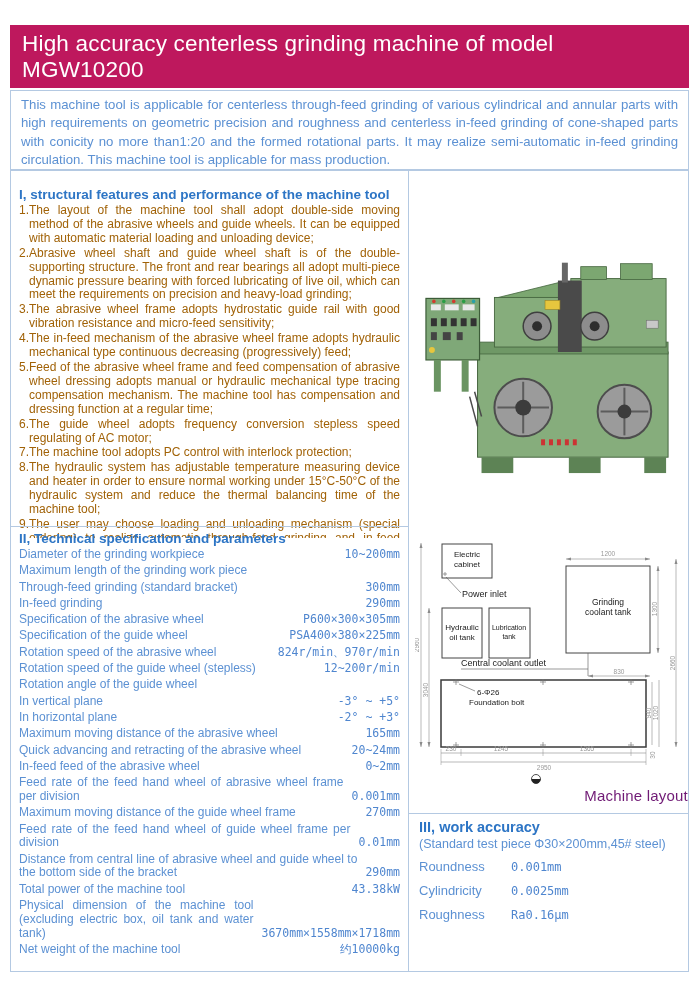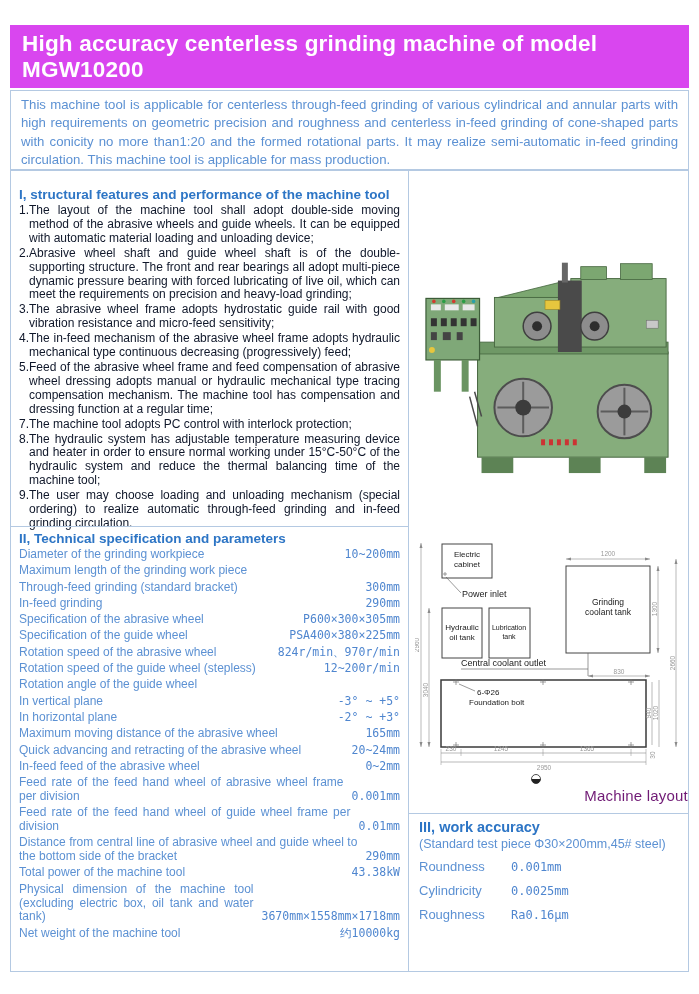--- a/index.html
+++ b/index.html
@@ -2,39 +2,39 @@
 <html><head>
 <meta charset="utf-8">
 <style>
   html,body{margin:0;padding:0;}
   body{
     width:699px;height:994px;position:relative;background:#ffffff;
     font-family:"Liberation Sans", sans-serif;overflow:hidden;
   }
   .banner{
     position:absolute;left:10px;top:25px;width:679px;height:63px;
-    background:#d946ef;color:#ffffff;display:flex;align-items:center;justify-content:center;
-    font-size:22.5px;font-weight:bold;letter-spacing:0.2px;box-sizing:border-box;padding:0 12px;
+    background:#be185d;color:#ffffff;display:flex;align-items:center;justify-content:center;
+    font-size:22.5px;font-weight:normal;letter-spacing:0.2px;box-sizing:border-box;padding:0 12px;
   }
   .intro-box{
     position:absolute;left:10px;top:90px;width:679px;height:80px;box-sizing:border-box;
     border:1px solid #b4c9e2;padding:5px 10px 4px 10px;
     color:#5c91d3;font-size:13.2px;line-height:1.4;text-align:justify;
   }
   .main{
     position:absolute;left:10px;top:170px;width:679px;height:802px;box-sizing:border-box;
     border:1px solid #b4c9e2;display:flex;overflow:hidden;
   }
   .left-col{width:398px;box-sizing:border-box;border-right:1px solid #b4c9e2;position:relative;}
   .right-col{flex:1;position:relative;}
   .sec1{position:absolute;left:0;top:0;width:100%;height:355px;box-sizing:border-box;
     padding:4px 8px 0 8px;overflow:hidden;margin-top:12px;}
   .sec-heading{color:#2d75c5;font-weight:bold;font-size:13.5px;margin:0 0 2px 0;}
   .sec1 .item{
-    color:#0f172a;font-size:12px;line-height:1.16;text-align:justify;
+    color:#a16207;font-size:12px;line-height:1.16;text-align:justify;
     padding-left:10px;text-indent:-10px;margin:0 0 1px 0;
   }
   .sec2{position:absolute;left:0;top:355px;width:100%;height:447px;box-sizing:border-box;
     border-top:1px solid #b4c9e2;padding:4px 8px 0 8px;overflow:hidden;}
   .spec-row{display:flex;align-items:flex-end;margin:0 0 2.5px 0;}
   .spec-label{color:#5c91d3;font-size:12px;line-height:1.15;text-align:justify;flex:1;}
   .spec-value{
     color:#4f86cf;font-family:"DejaVu Sans Mono", monospace;font-size:11.5px;
     white-space:nowrap;margin-left:8px;line-height:1.2;
   }
@@ -70,20 +70,21 @@
 <div class="main">
   <div class="left-col">
 
     <div class="sec1">
       <div class="sec-heading">I, structural features and performance of the machine tool</div>
       <div class="item">1.The layout of the machine tool shall adopt double-side moving method of the abrasive wheels and guide wheels. It can be equipped with automatic material loading and unloading device;</div>
       <div class="item">2.Abrasive wheel shaft and guide wheel shaft is of the double-supporting structure. The front and rear bearings all adopt multi-piece dynamic pressure bearing with forced lubricating of live oil, which can meet the requirements on precision and heavy-load grinding;</div>
       <div class="item">3.The abrasive wheel frame adopts hydrostatic guide rail with good vibration resistance and micro-feed sensitivity;</div>
       <div class="item">4.The in-feed mechanism of the abrasive wheel frame adopts hydraulic mechanical type continuous decreasing (progressively) feed;</div>
       <div class="item">5.Feed of the abrasive wheel frame and feed compensation of abrasive wheel dressing adopts manual or hydraulic mechanical type tracing compensation mechanism. The machine tool has compensation and dressing function at a regular time;</div>
+      <div class="item">6.The guide wheel adopts frequency conversion stepless speed regulating of AC motor;</div>
       <div class="item">7.The machine tool adopts PC control with interlock protection;</div>
       <div class="item">8.The hydraulic system has adjustable temperature measuring device and heater in order to ensure normal working under 15°C-50°C of the hydraulic system and reduce the thermal balancing time of the machine tool;</div>
       <div class="item">9.The user may choose loading and unloading mechanism (special ordering) to realize automatic through-feed grinding and in-feed grinding circulation.</div>
     </div>
 
     <div class="sec2">
       <div class="sec-heading">II, Technical specification and parameters</div>
 
       <div class="spec-row">
           <span class="spec-label">Diameter of the grinding workpiece</span>
@@ -137,20 +138,24 @@
           <span class="spec-label">Quick advancing and retracting of the abrasive wheel</span>
           <span class="spec-value">20~24mm</span>
         </div>
       <div class="spec-row">
           <span class="spec-label">In-feed feed of the abrasive wheel</span>
           <span class="spec-value">0~2mm</span>
         </div>
       <div class="spec-row">
           <span class="spec-label">Feed rate of the feed hand wheel of abrasive wheel frame per division</span>
           <span class="spec-value">0.001mm</span>
+        </div>
+      <div class="spec-row">
+          <span class="spec-label">Maximum moving distance of the guide wheel frame</span>
+          <span class="spec-value">270mm</span>
         </div>
       <div class="spec-row">
           <span class="spec-label">Feed rate of the feed hand wheel of guide wheel frame per division</span>
           <span class="spec-value">0.01mm</span>
         </div>
       <div class="spec-row">
           <span class="spec-label">Distance from central line of abrasive wheel and guide wheel to the bottom side of the bracket</span>
           <span class="spec-value">290mm</span>
         </div>
       <div class="spec-row">

